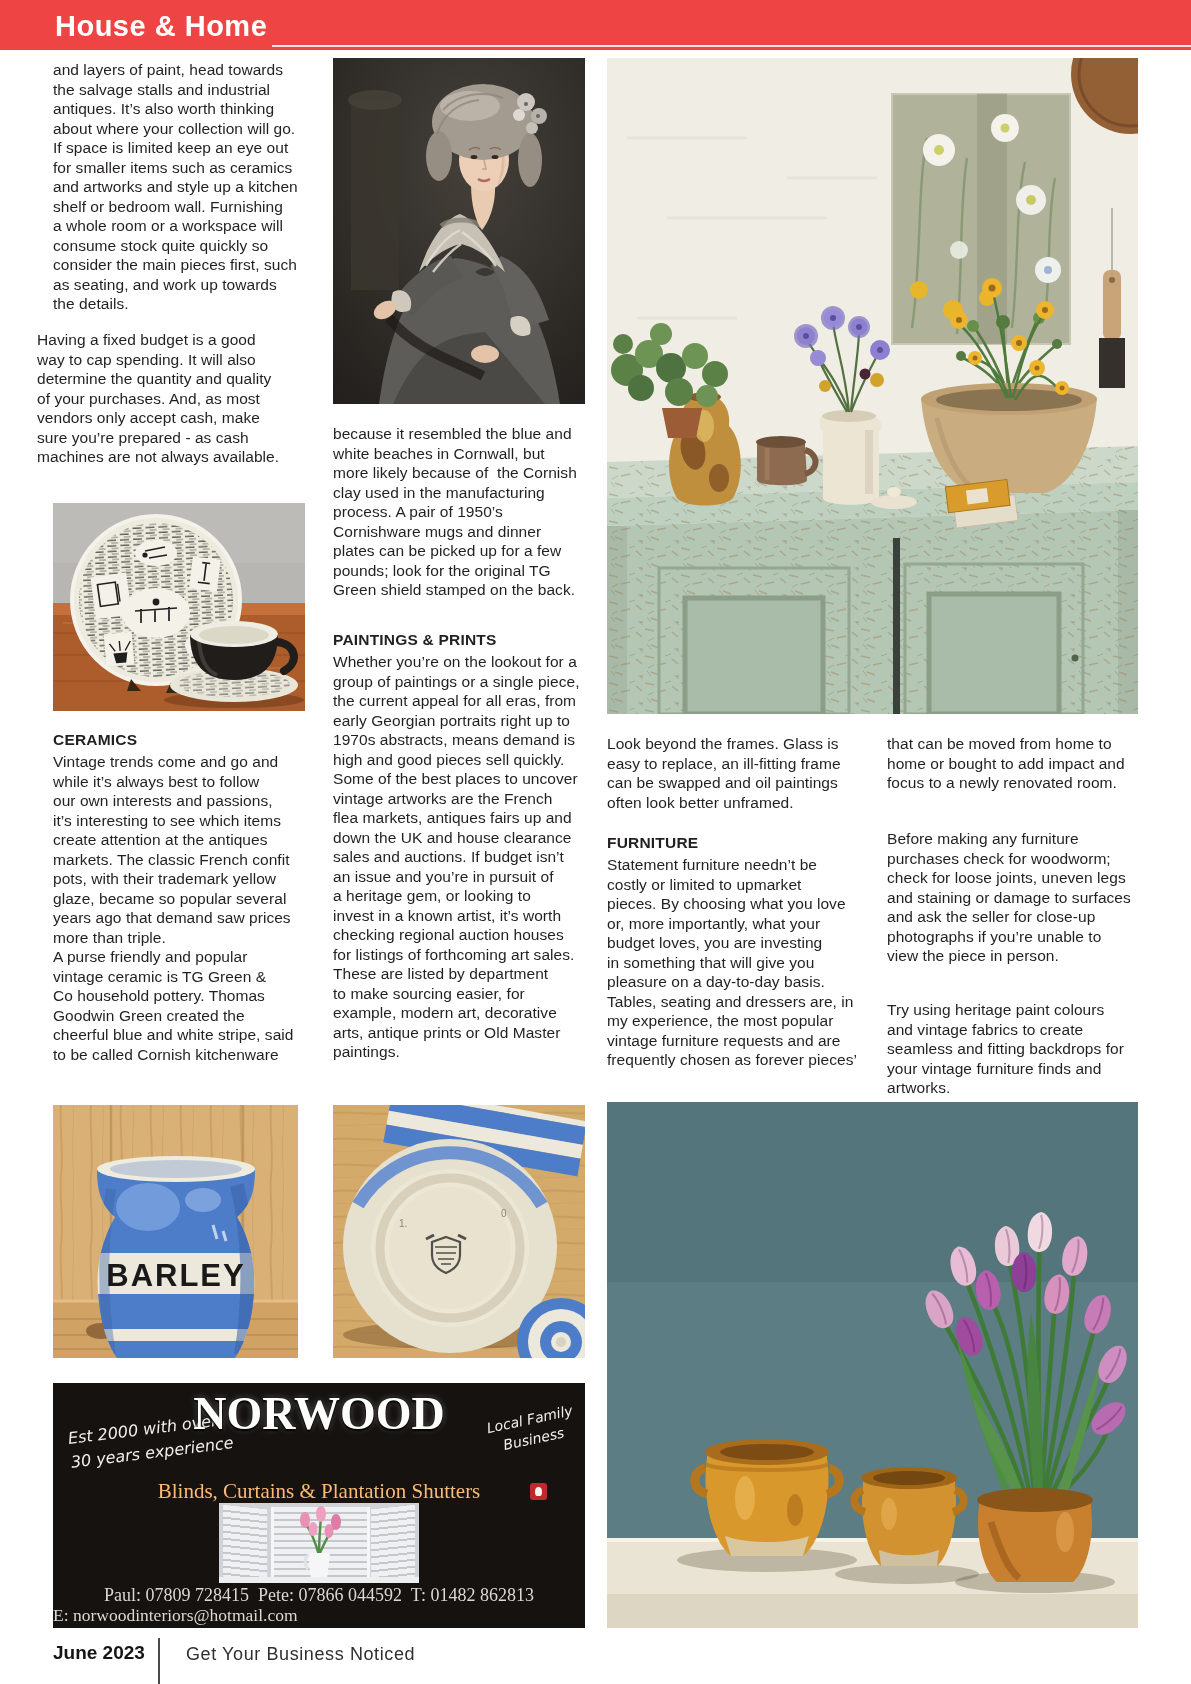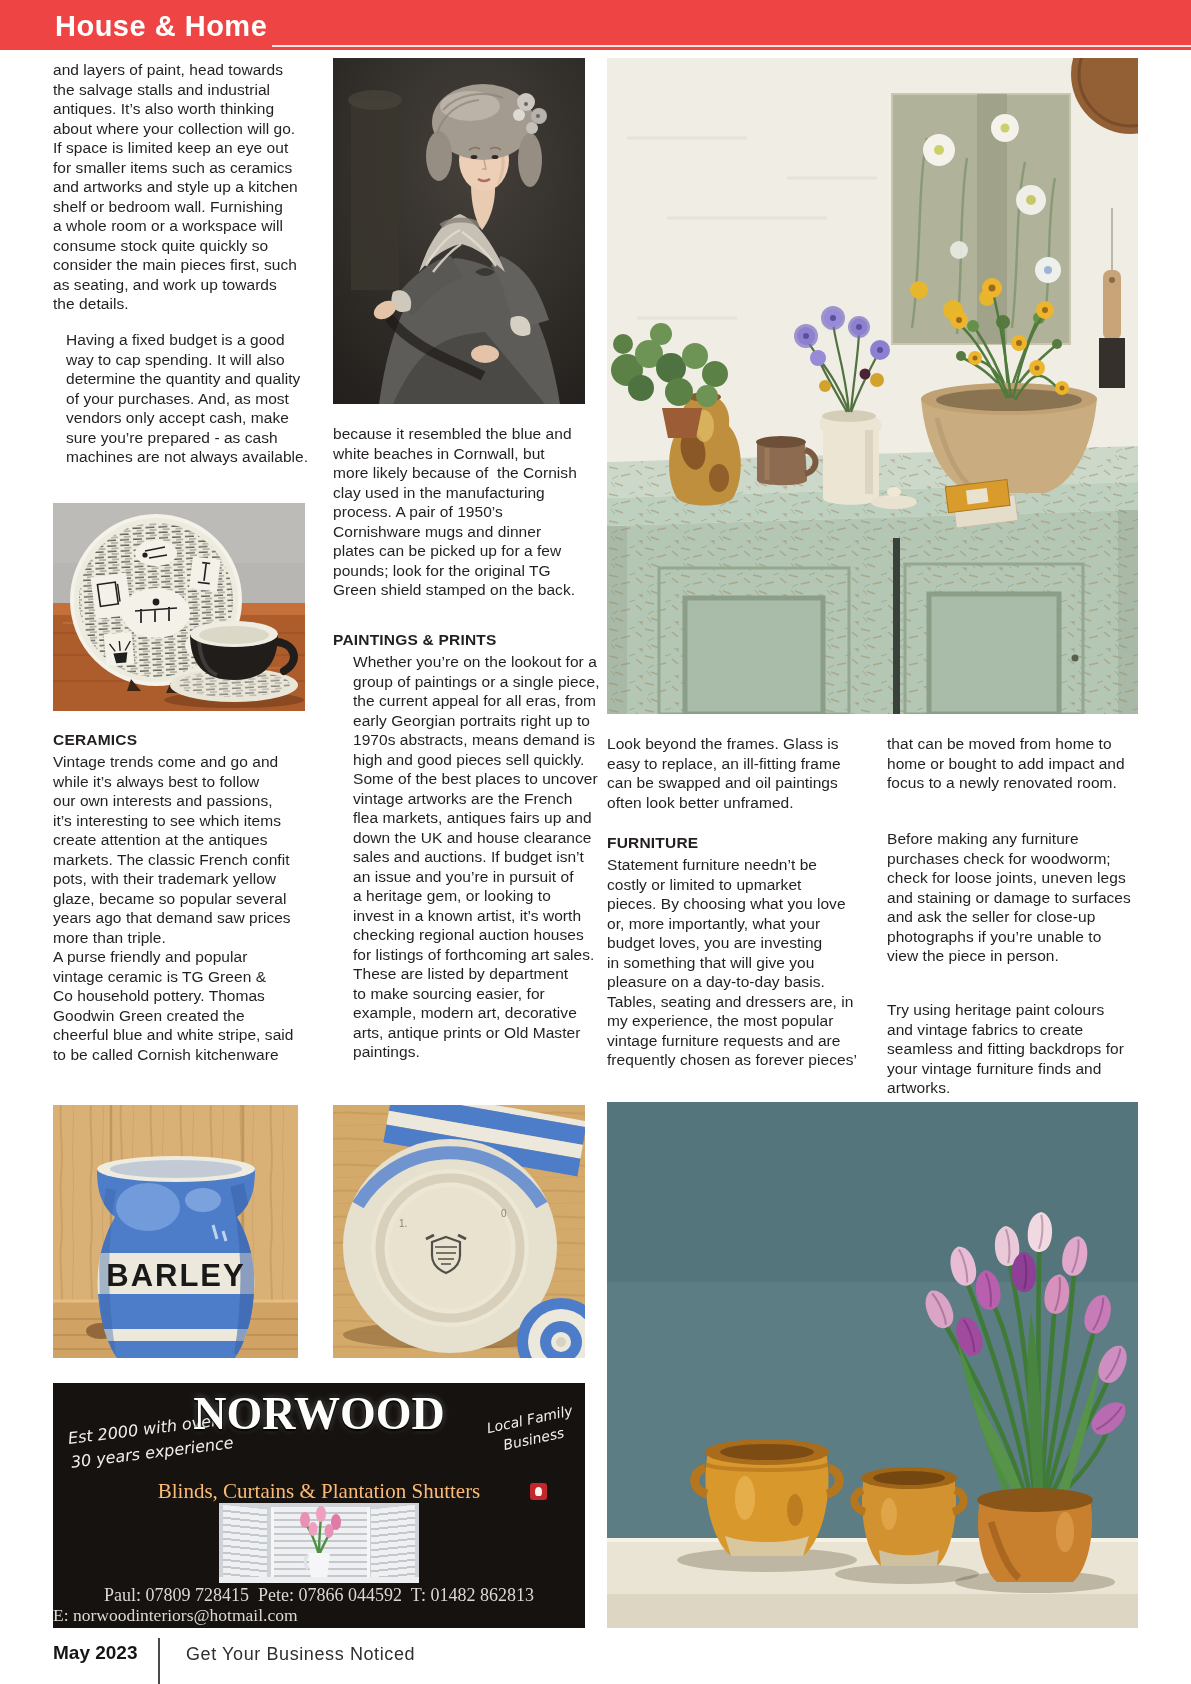--- a/index.html
+++ b/index.html
@@ -59,21 +59,21 @@
 about where your collection will go.
 If space is limited keep an eye out
 for smaller items such as ceramics
 and artworks and style up a kitchen
 shelf or bedroom wall. Furnishing
 a whole room or a workspace will
 consume stock quite quickly so
 consider the main pieces first, such
 as seating, and work up towards
 the details.</div>
-  <div class="txt" style="left:66px;top:330px;">Having a fixed budget is a good
+  <div class="txt" style="left:37px;top:330px;">Having a fixed budget is a good
 way to cap spending. It will also
 determine the quantity and quality
 of your purchases. And, as most
 vendors only accept cash, make
 sure you’re prepared - as cash
 machines are not always available.</div>
 
   <figure style="left:53px;top:503px;width:252px;height:208px;">
     <svg width="252" height="208" viewBox="0 0 252 208">
       <defs>
@@ -202,21 +202,21 @@
   <div class="txt" style="left:333px;top:424px;">because it resembled the blue and
 white beaches in Cornwall, but
 more likely because of  the Cornish
 clay used in the manufacturing
 process. A pair of 1950’s
 Cornishware mugs and dinner
 plates can be picked up for a few
 pounds; look for the original TG
 Green shield stamped on the back.</div>
   <div class="h" style="left:333px;top:631px;">PAINTINGS &amp; PRINTS</div>
-  <div class="txt" style="left:333px;top:652px;margin-left:20px;">Whether you’re on the lookout for a
+  <div class="txt" style="left:333px;top:652px;">Whether you’re on the lookout for a
 group of paintings or a single piece,
 the current appeal for all eras, from
 early Georgian portraits right up to
 1970s abstracts, means demand is
 high and good pieces sell quickly.
 Some of the best places to uncover
 vintage artworks are the French
 flea markets, antiques fairs up and
 down the UK and house clearance
 sales and auctions. If budget isn’t
@@ -573,17 +573,17 @@
         <ellipse cx="110" cy="28" rx="4.5" ry="7" fill="#e891b4"></ellipse>
         <path d="M89,50 h22 l-3,26 h-16 z" fill="#f6f6f8"></path>
         <path d="M89,52 q-6,6 0,14" stroke="#e2e3e6" stroke-width="3" fill="none"></path>
         <rect x="0" y="74" width="200" height="6" fill="#eceef0"></rect>
       </svg>
     </div>
     <div class="ad-contacts">Paul: 07809 728415  Pete: 07866 044592  T: 01482 862813</div>
     <div class="ad-email">E: norwoodinteriors@hotmail.com</div>
   </div>
 
-  <div class="footer-issue">May 2023</div>
+  <div class="footer-issue">June 2023</div>
   <div class="footer-div"></div>
   <div class="footer-tagline">Get Your Business Noticed</div>
 
 </div>
 
 </body></html>

